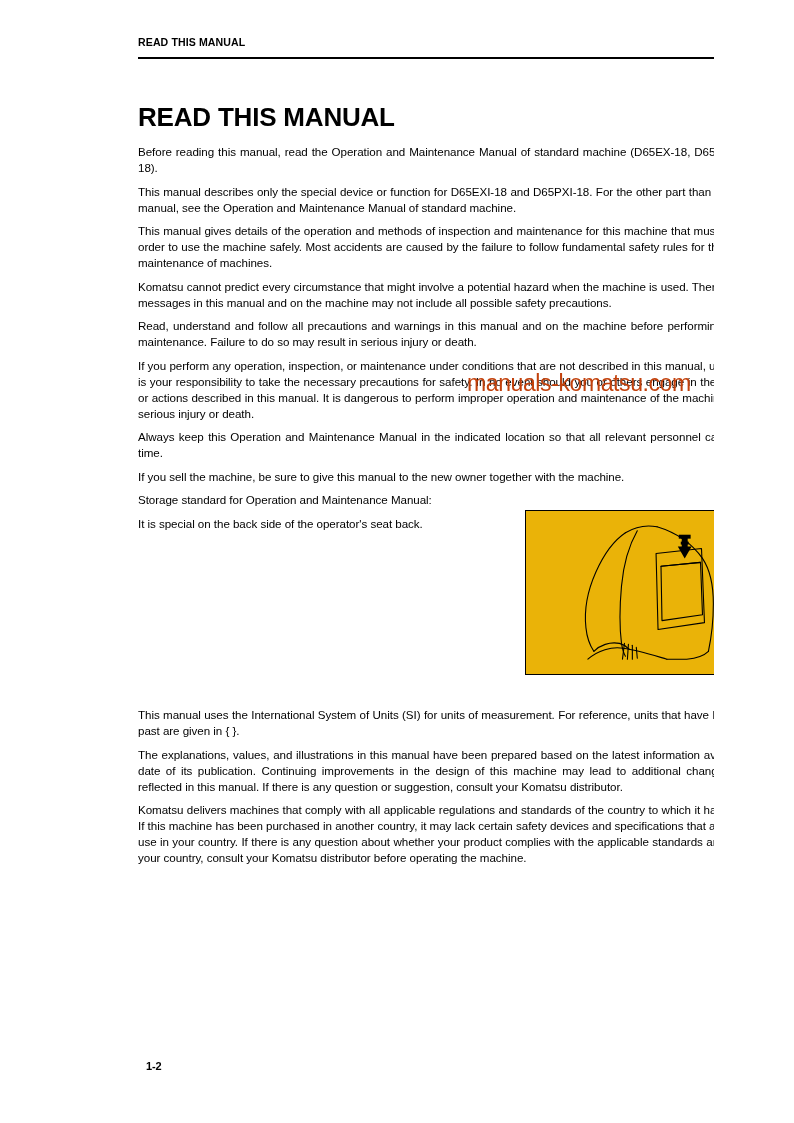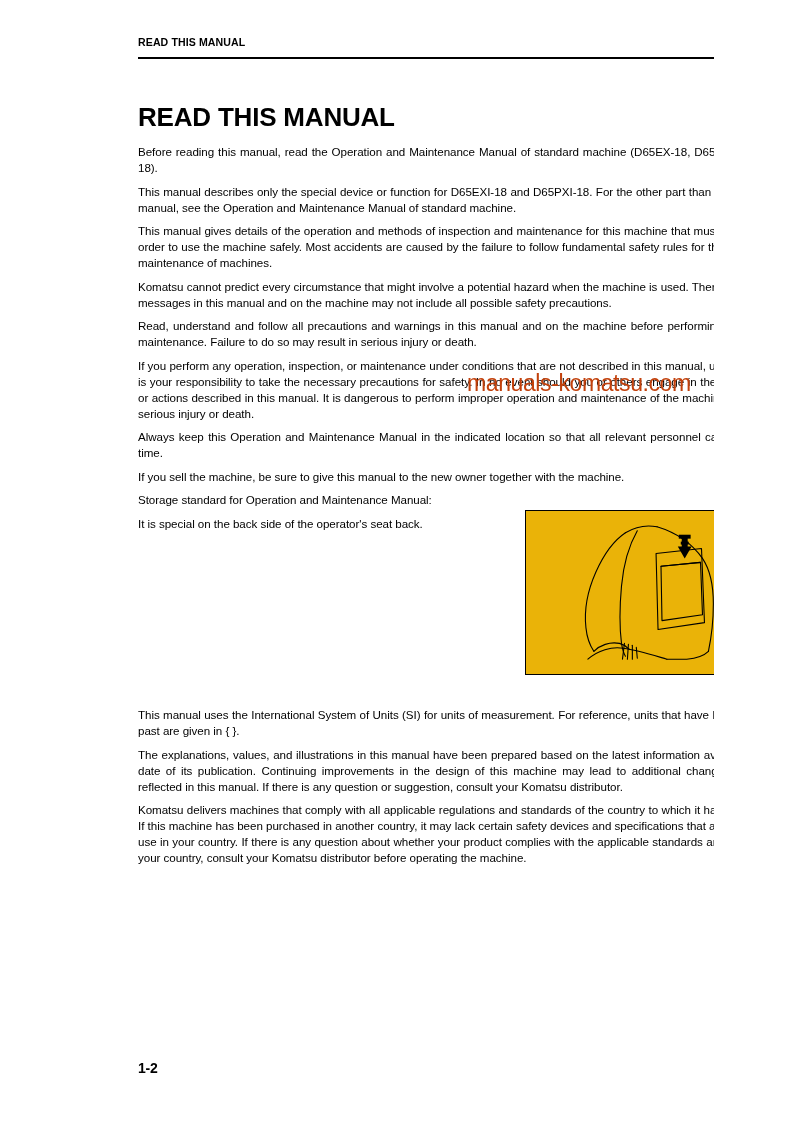--- a/index.html
+++ b/index.html
@@ -130,23 +130,23 @@
     color: #c2410c;
     letter-spacing: -0.4px;
     white-space: nowrap;
     pointer-events: none;
     z-index: 5;
   }
 
   
   .folio {
     position: absolute;
-    left: 58px;
+    left: 66px;
     top: 1060px;
-    font-size: 14px;
+    font-size: 11px;
     font-weight: bold;
     font-family: "Liberation Sans", sans-serif;
     letter-spacing: -0.2px;
   }
 </style>
 </head>
 <body>
 
 <div class="page">
 

